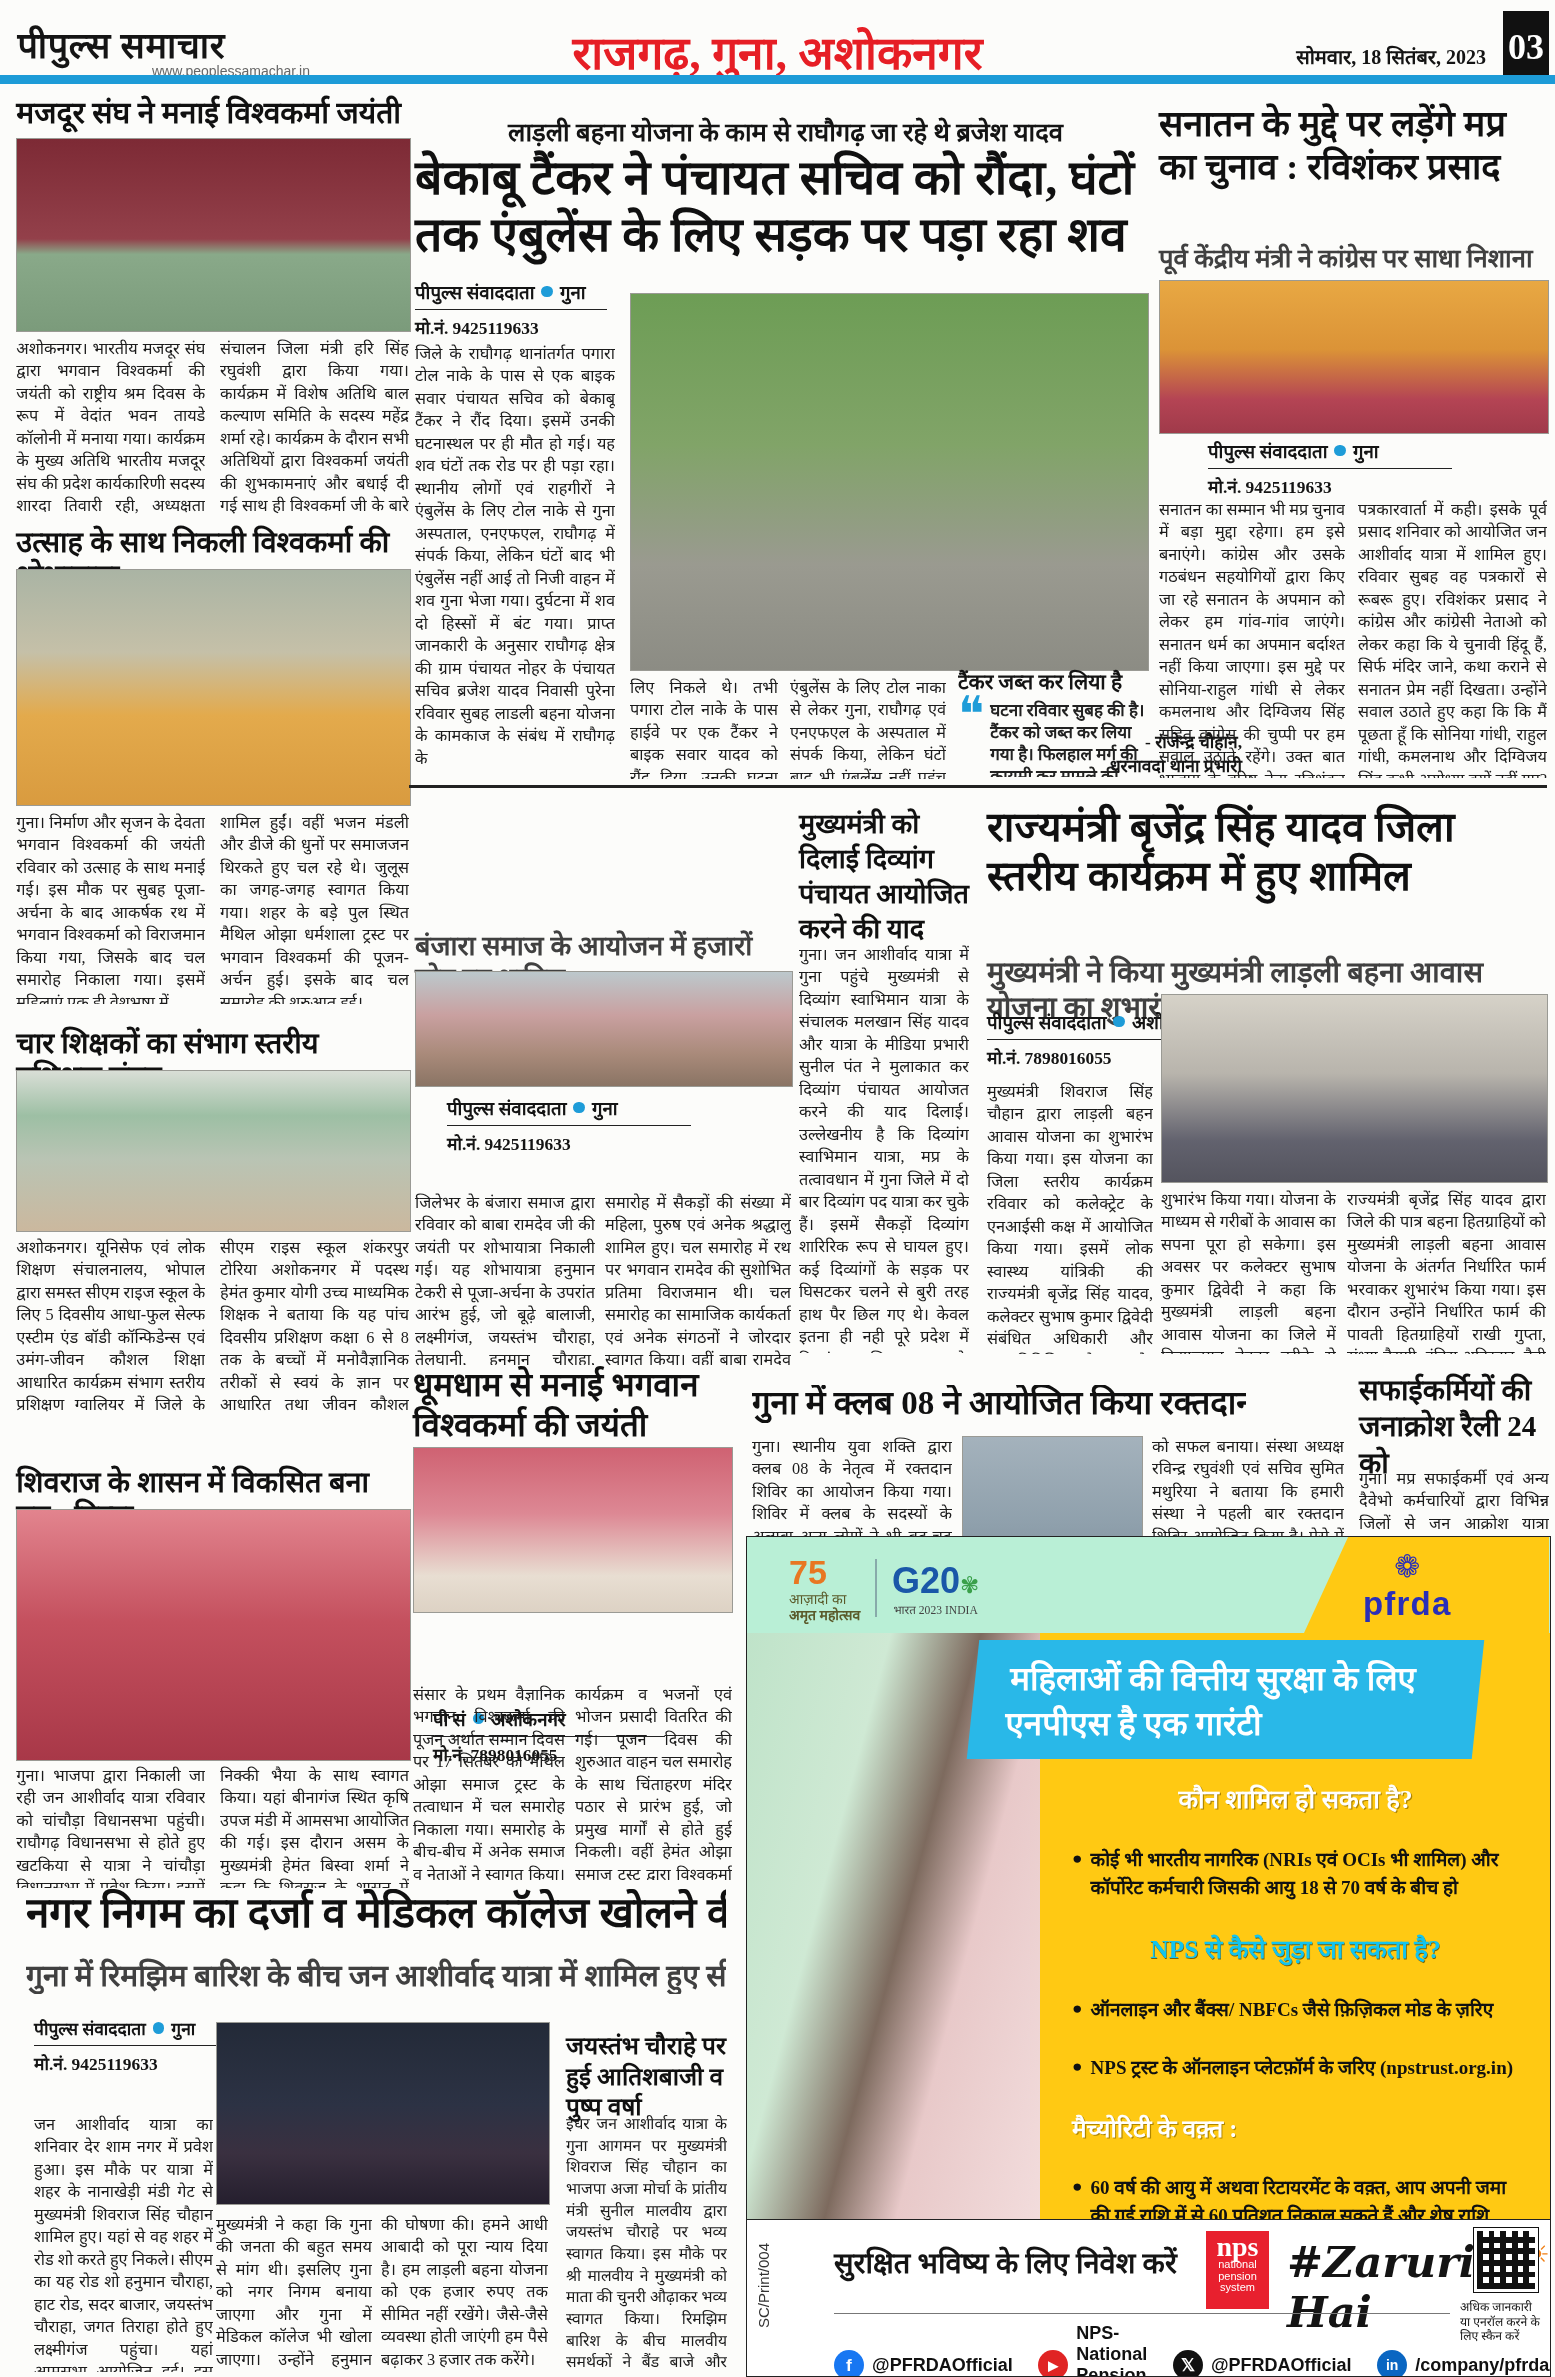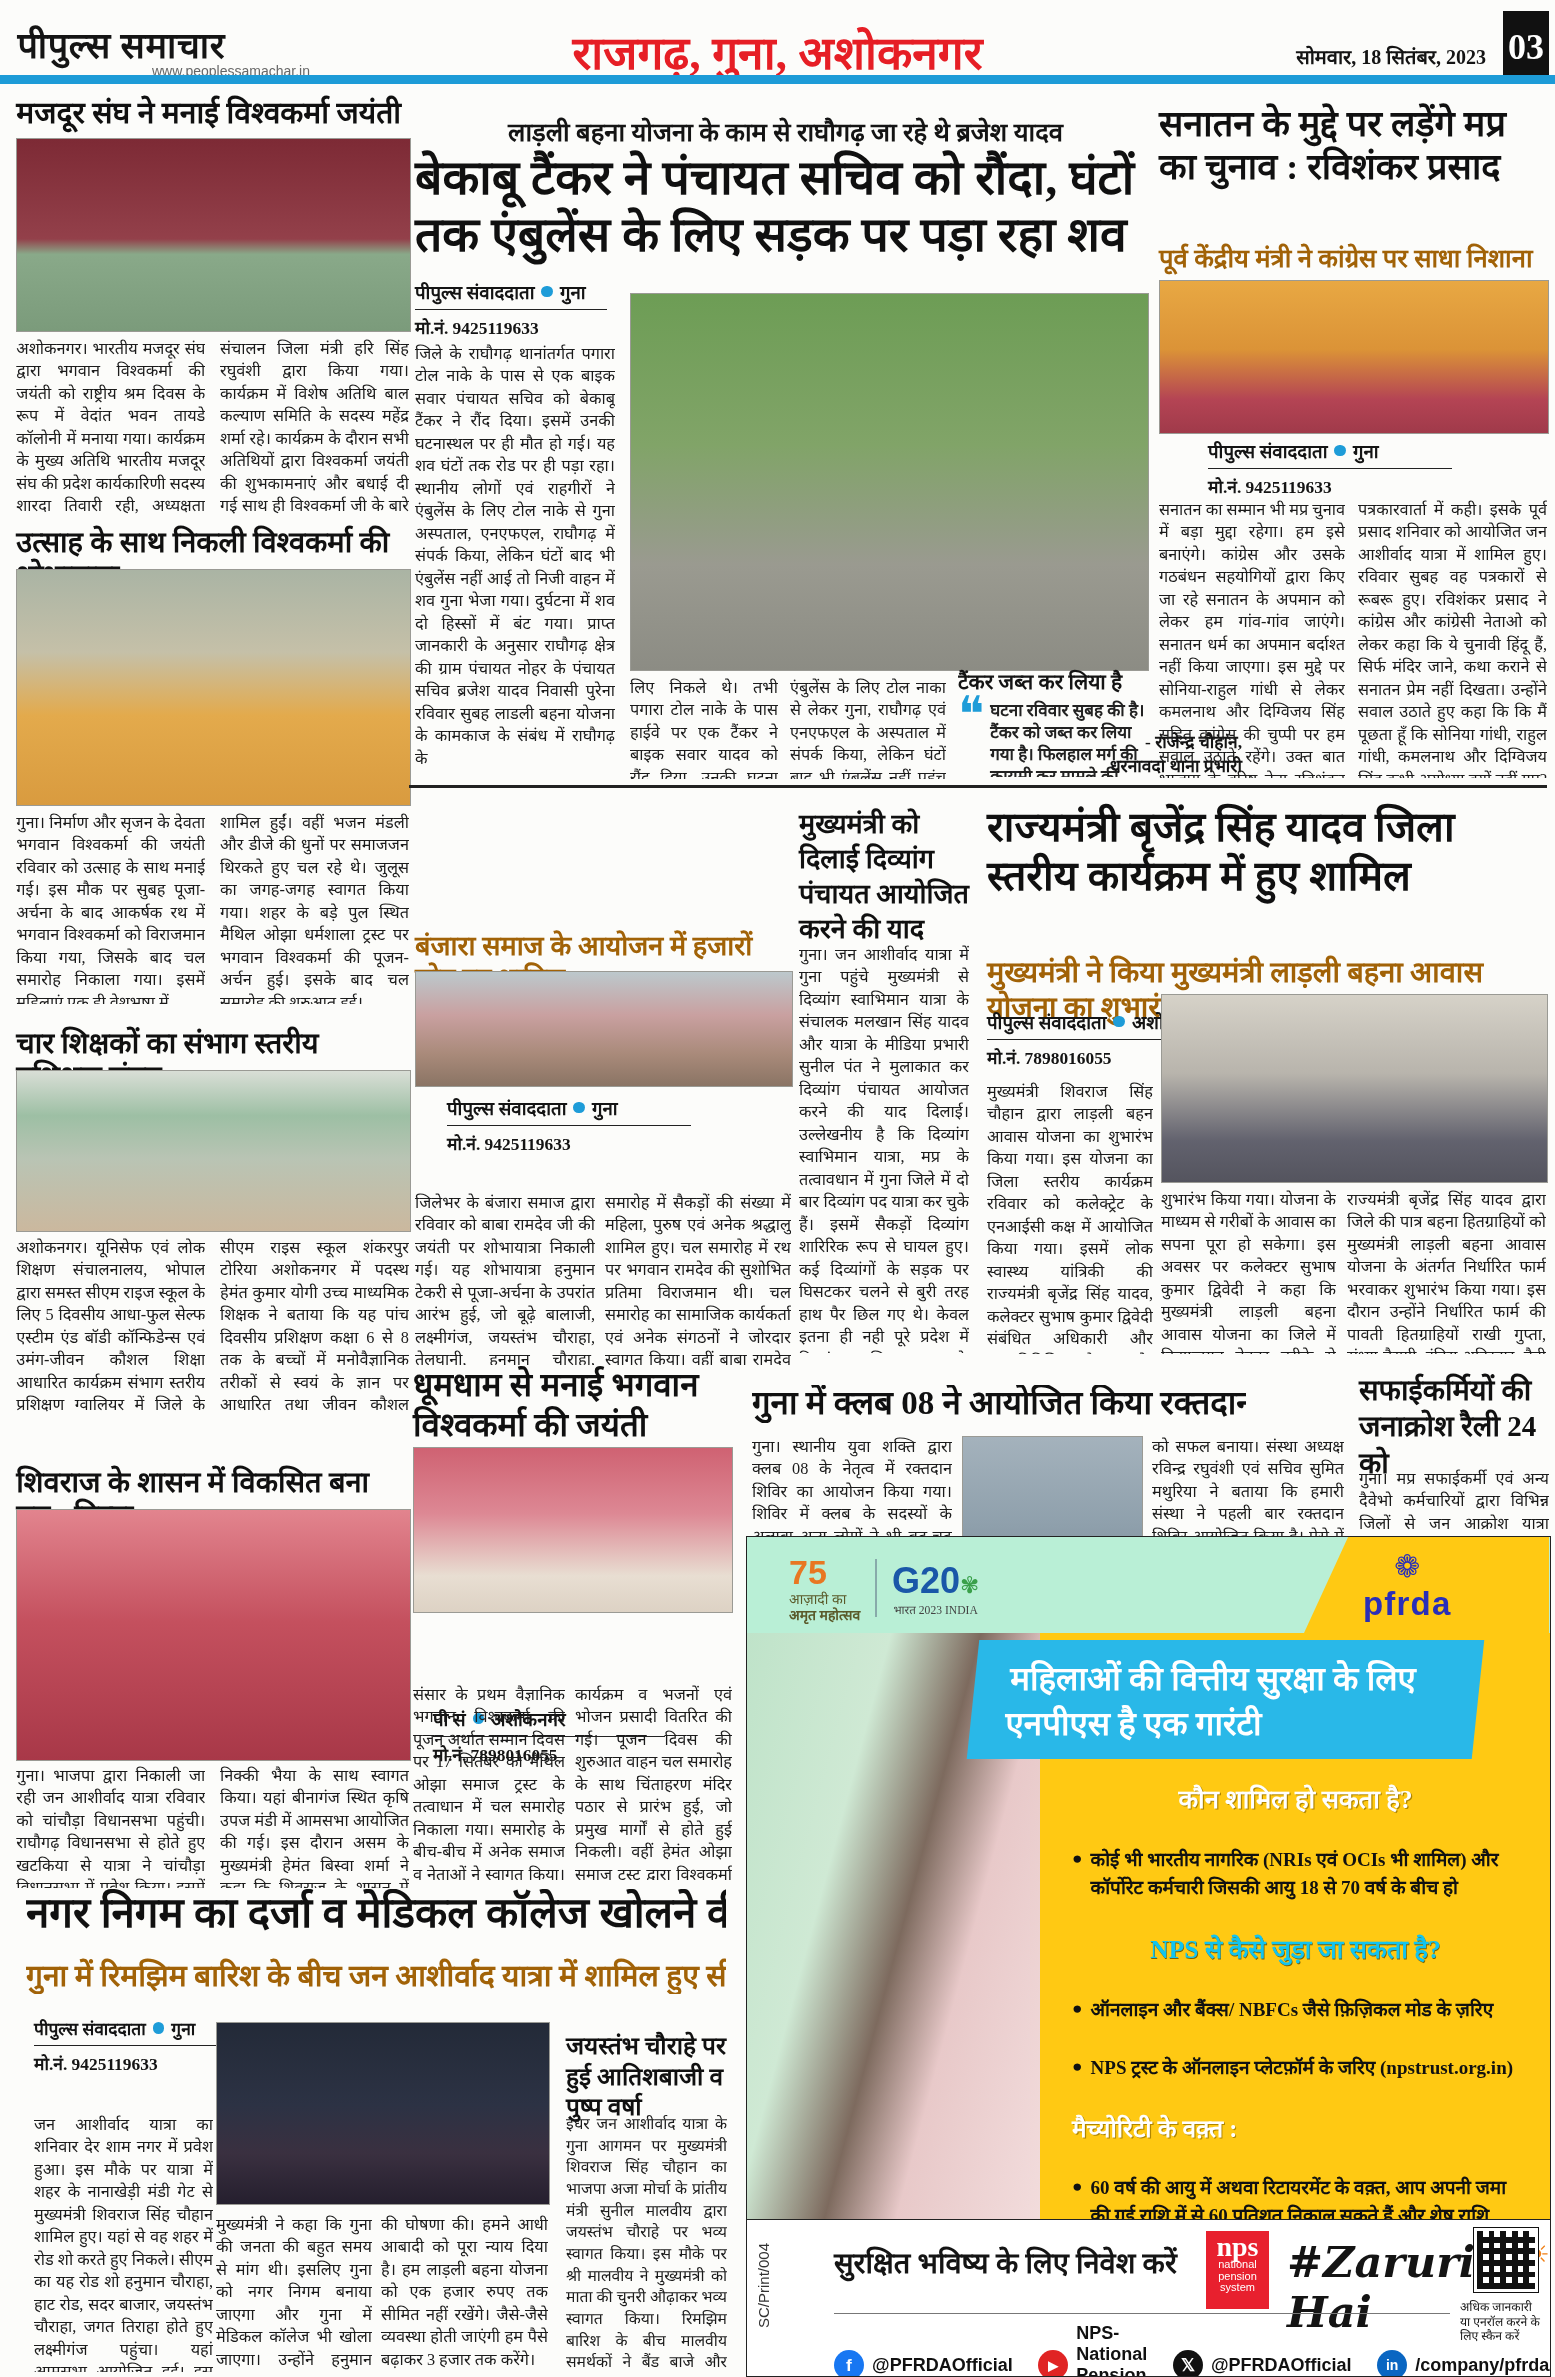--- a/index.html
+++ b/index.html
@@ -1,20 +1,20 @@
 <!DOCTYPE html>
 <html style="font-size:9.3px"><head>
 <meta charset="utf-8">
 <style>
   html,body{margin:0;padding:0;background:#e8e8e4;}
   .page{position:relative;width:1555px;height:2377px;background:#fcfcfa;margin:0 auto;overflow:hidden;
         font-family:"Liberation Serif","DejaVu Serif",serif;color:#141414;}
   .abs{position:absolute;}
   .hl{font-weight:bold;color:#101010;line-height:1.15;letter-spacing:0px;}
-  .sub{font-weight:bold;color:#a16207;line-height:1.2;}
+  .sub{font-weight:bold;color:#404040;line-height:1.2;}
   .kick{font-weight:bold;text-align:center;}
   .body-col{font-size:16.3px;line-height:1.38;text-align:justify;color:#1b1b1b;}
   .byl{font-size:18.6px;font-weight:bold;border-bottom:1.7px solid #222;padding-bottom:4.6px;display:flex;align-items:center;gap:7px;}
   .phn{font-size:17.4px;font-weight:bold;padding-top:5.8px;}
   .dot{width:11.6px;height:11.6px;border-radius:50%;background:#1e9cd8;display:inline-block;}
   .ph{border:0.6px solid #9a9a94;}
   .ph1{background:linear-gradient(180deg,#7d2a35 0%,#93404a 52%,#89a989 60%,#7b9b7b 100%);}
   .ph2{background:linear-gradient(180deg,#aab4a4 0%,#c5c0a8 35%,#e3aa4c 62%,#d99b3f 100%);}
   .ph3{background:linear-gradient(180deg,#d9ded6 0%,#9dbfa4 28%,#b9c4b4 55%,#cbb89e 100%);}
   .ph4{background:linear-gradient(180deg,#e2848e 0%,#c4505e 45%,#a83848 100%);}

